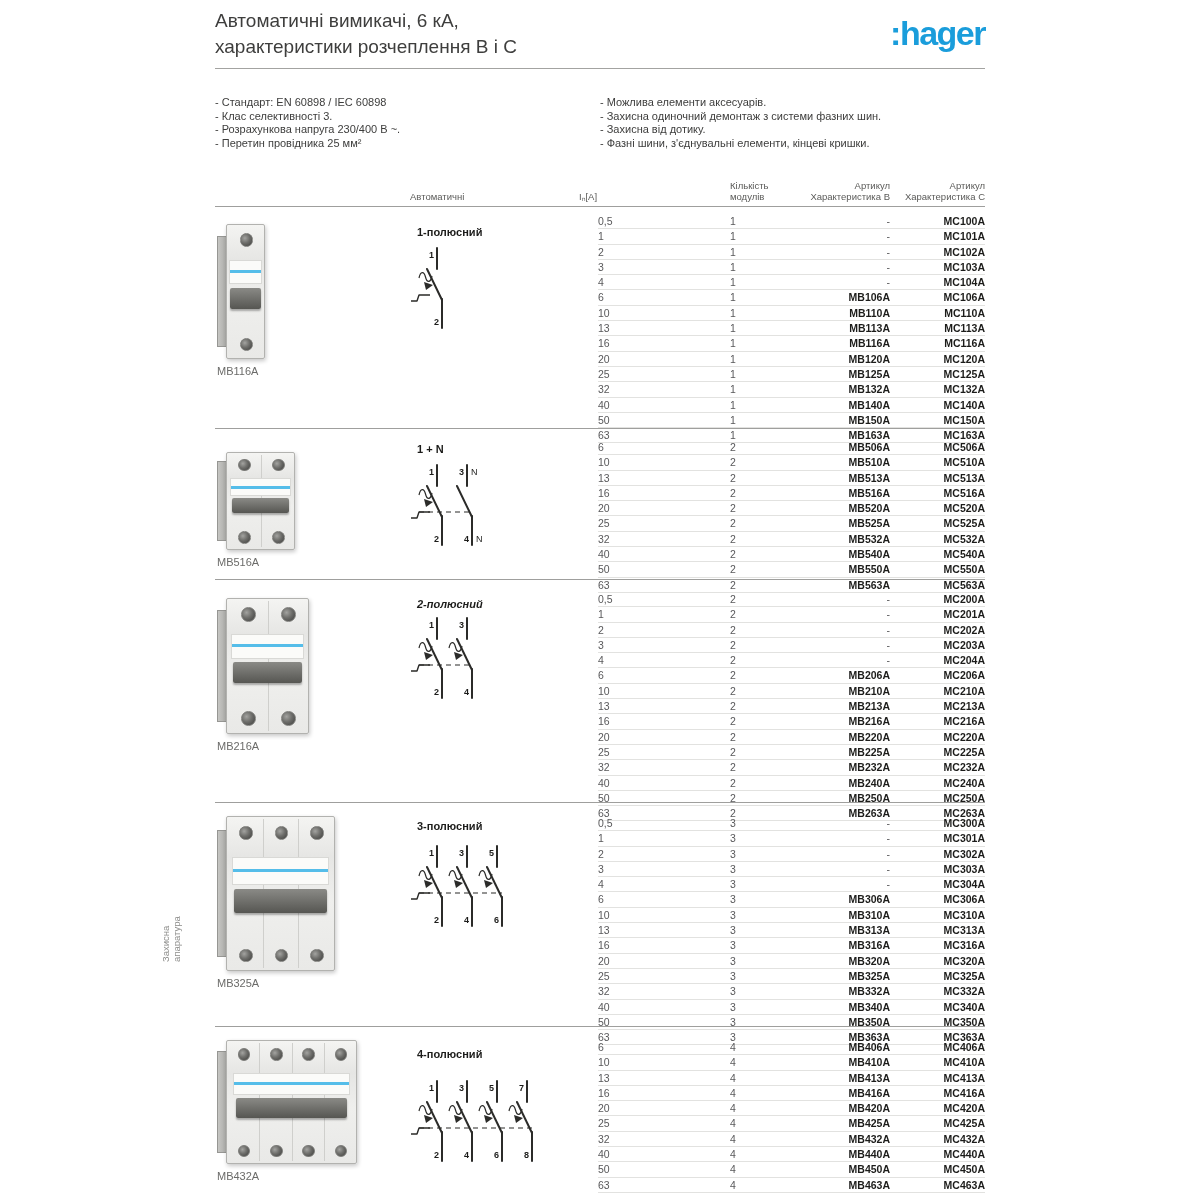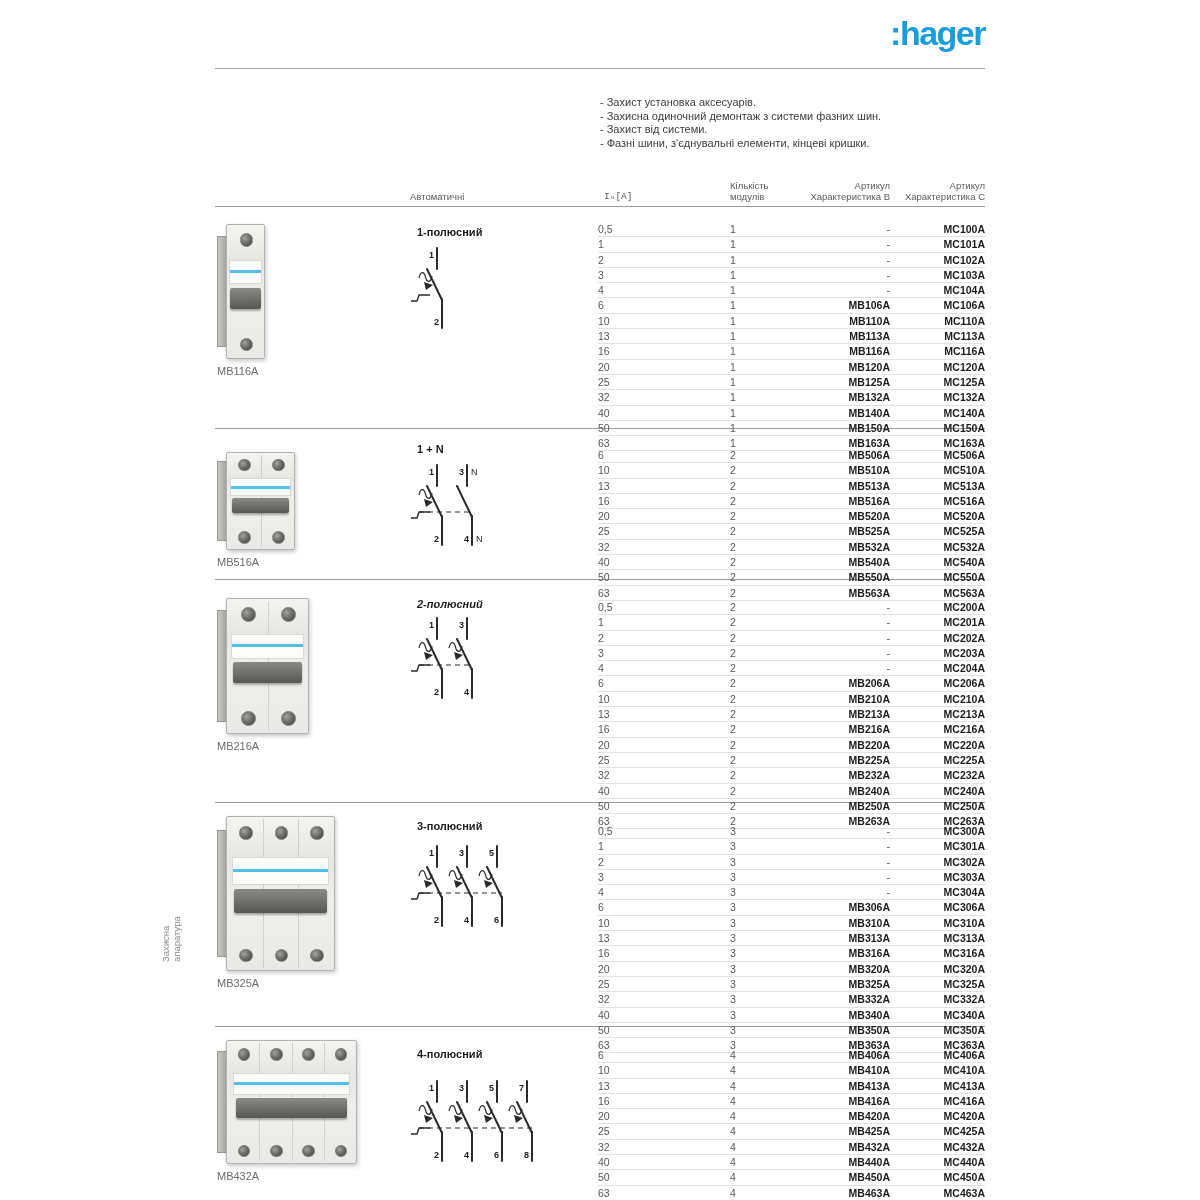--- a/index.html
+++ b/index.html
@@ -13,29 +13,29 @@
   
   .features{position:absolute;top:96px;font-size:11px;line-height:13.5px;color:#3d3d3c;}
   .features.fl{left:215px;width:370px;}
   .features.fr{left:600px;width:390px;}
   .feature-item{white-space:nowrap;}
   
   .thead{position:absolute;left:215px;top:177px;width:770px;height:29px;
          border-bottom:1px solid #9f9f9d;font-size:9.5px;color:#5a5a58;}
   .th{position:absolute;bottom:4px;line-height:11px;}
   .th-name{left:195px;}
-  .th-cur{left:389px;font-family:Liberation Mono, monospace;}
+  .th-cur{left:364px;font-family:Liberation Sans, sans-serif;}
   .th-mod{left:515px;}
   .th-artb{left:380px;width:295px;text-align:right;}
   .th-artc{left:475px;width:295px;text-align:right;}
   
   .section{position:absolute;left:215px;width:770px;}
   .section.sep{border-bottom:1px solid #9f9f9d;}
   .sec-title{position:absolute;left:202px;margin:0;font-size:11px;font-weight:bold;color:#1c1c1a;}
-  .rows{position:absolute;left:383px;top:16px;width:387px;}
+  .rows{position:absolute;left:383px;top:8px;width:387px;}
   .row{position:relative;height:14.3px;border-bottom:1px solid #e2e2e0;
        font-size:10.5px;line-height:14px;color:#58585a;}
   .cell{position:absolute;top:0;}
   .c-cur{left:0;}
   .c-mod{left:132px;}
   .c-b{left:152px;width:140px;text-align:right;}
   .c-c{left:247px;width:140px;text-align:right;}
   .art{font-weight:bold;color:#1c1c1a;}
   .caption{position:absolute;left:2px;font-size:11px;color:#6b6b69;}
   
@@ -59,27 +59,37 @@
        background:linear-gradient(180deg,#8a8a86,#565652);box-shadow:0 2px 2px rgba(0,0,0,.3);}
   .screw{position:absolute;border-radius:50%;
        background:radial-gradient(circle at 35% 35%,#a3a3a0 0%,#6e6e6b 45%,#3c3c3a 100%);
        border:1px solid #7c7c79;}
 </style>
 </head>
 <body>
 
 <div class="page">
 
+  <div class="title">
+    <div>Автоматичні вимикачі, 6 кА,</div>
+    <div>характеристики розчеплення B і C</div>
+  </div>
   <div class="logo">:hager</div>
   <div class="header-rule"></div>
 
+  <div class="features fl" id="features-left">
+      <div class="feature-item">- Стандарт: EN 60898 / IEC 60898</div>
+      <div class="feature-item">- Клас селективності 3.</div>
+      <div class="feature-item">- Розрахункова напруга 230/400 В ~.</div>
+      <div class="feature-item">- Перетин провідника 25 мм²</div>
+    </div>
   <div class="features fr" id="features-right">
-      <div class="feature-item">- Захист установка аксесуарів.</div>
+      <div class="feature-item">- Можлива елементи аксесуарів.</div>
       <div class="feature-item">- Захисна одиночний демонтаж з системи фазних шин.</div>
-      <div class="feature-item">- Захист від системи.</div>
+      <div class="feature-item">- Захисна від дотику.</div>
       <div class="feature-item">- Фазні шини, з'єднувальні елементи, кінцеві кришки.</div>
     </div>
 
   <div class="thead">
     <div class="th th-name">Автоматичні</div>
     <div class="th th-cur">Iₙ[A]</div>
     <div class="th th-mod" style="white-space:pre-line">Кількість
 модулів</div>
     <div class="th th-artb" style="white-space:pre-line">Артикул
 Характеристика B</div>

